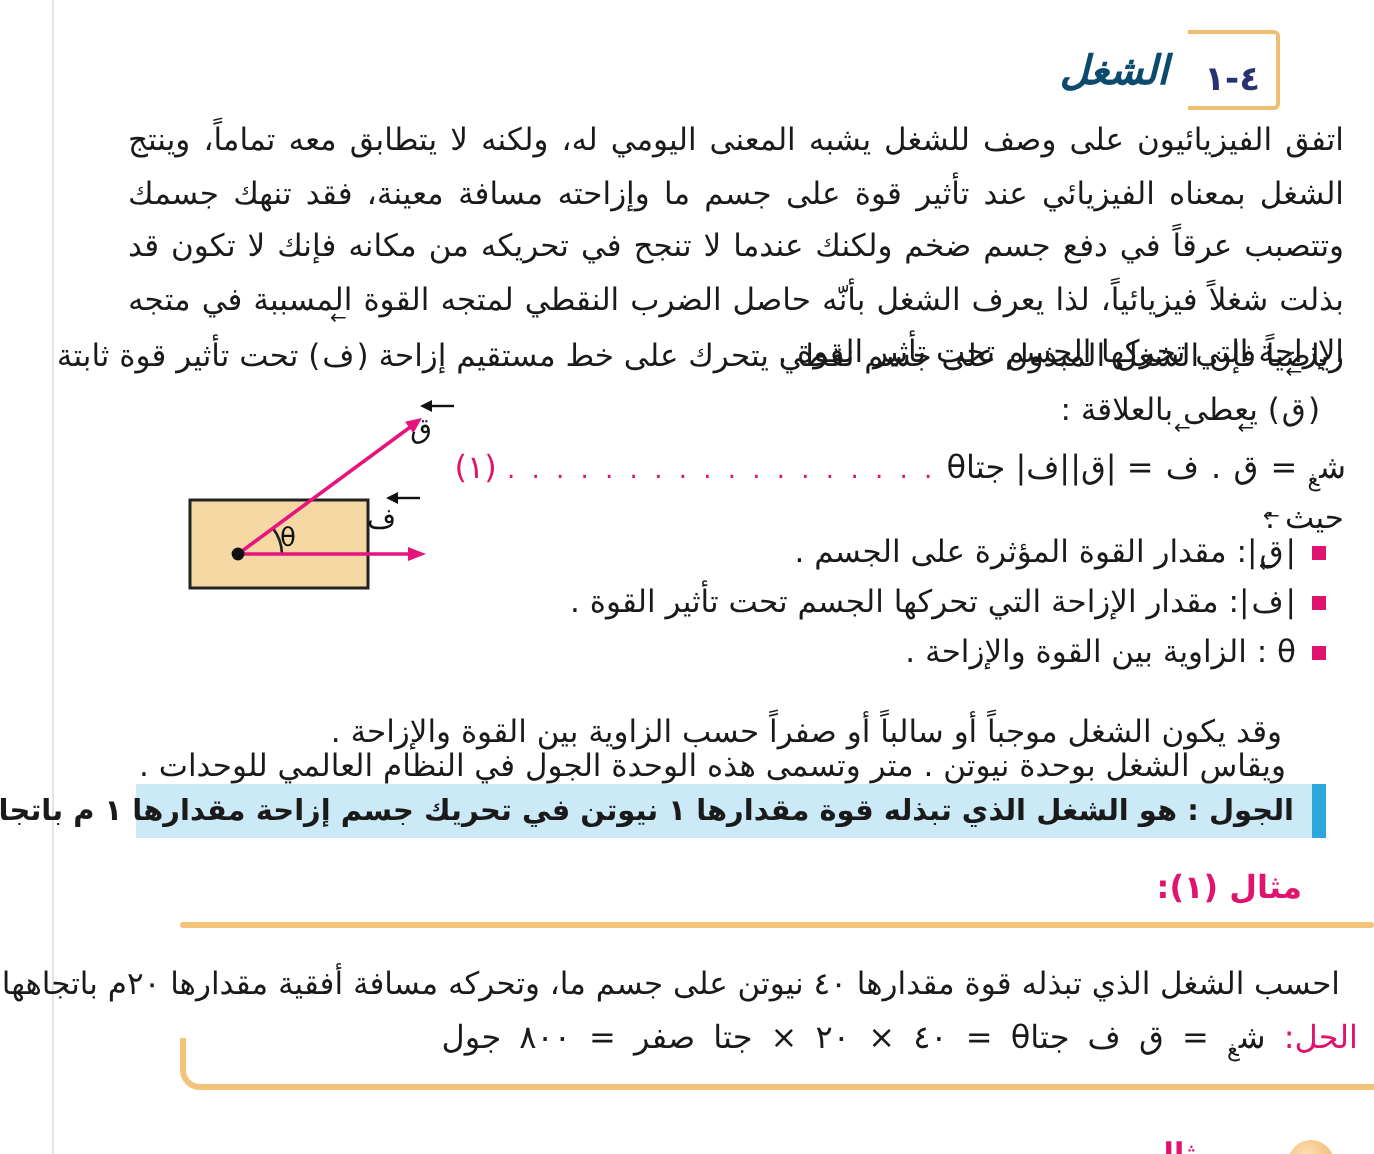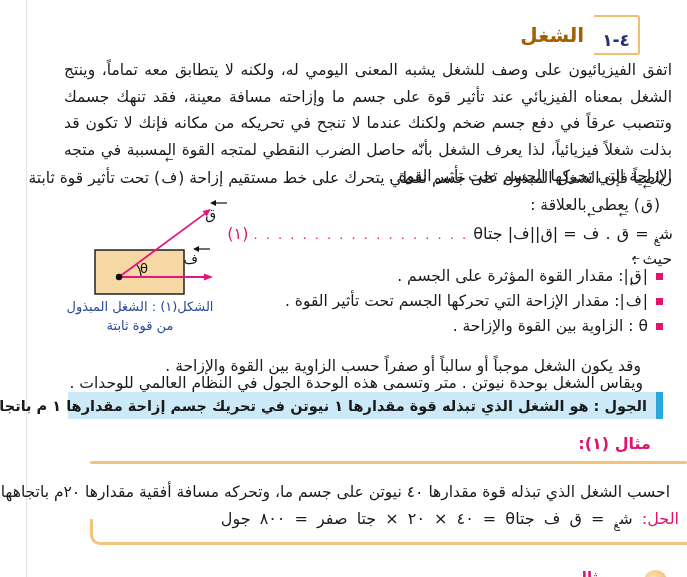--- a/index.html
+++ b/index.html
@@ -6,21 +6,21 @@
   #page{
     position:relative;width:687px;height:577px;overflow:hidden;background:#ffffff;
     font-family:"DejaVu Sans",sans-serif;color:#1a1a1a;direction:rtl;
   }
   .abs{position:absolute;}
   .edge-line{left:26px;top:0;bottom:0;width:1px;background:#e4e4e4;}
   
   .heading{top:15px;right:47px;display:flex;direction:rtl;align-items:center;gap:10px;}
   .sec-box{border:2px solid #efbe72;border-left:none;border-radius:0 3px 3px 0;
            padding:12px 8px 2px 8px;color:#2a3170;font-weight:bold;font-size:17px;line-height:22px;}
-  .sec-title{color:#a16207;font-weight:bold;font-size:20px;}
+  .sec-title{color:#0c4a6e;font-weight:bold;font-size:20px;font-style:italic;}
   
   .body-text{font-size:15.5px;line-height:26.5px;direction:rtl;}
   .intro{top:57px;right:15px;left:28px;text-align:justify;margin-left:36px;}
   .mline1{top:165px;right:15px;white-space:nowrap;}
   .mline2{top:192px;right:27px;white-space:nowrap;}
   .where{top:246px;right:15px;}
   .note1{top:353px;right:46px;white-space:nowrap;}
   .note2{top:370px;right:44px;white-space:nowrap;}
   
   .vec{position:relative;display:inline-block;padding:0 1px;}
@@ -136,20 +136,16 @@
     <polygon points="126,13 121.7,20.6 117.5,14.9" fill="#e6157e"></polygon>
     <circle cx="34" cy="81" r="3.2" fill="#111111"></circle>
     <text x="63" y="77" font-size="13" fill="#111111">θ</text>
     <line x1="128" y1="7" x2="142" y2="7" stroke="#111111" stroke-width="1.2"></line>
     <polygon points="125,7 131,4 131,10" fill="#111111"></polygon>
     <text x="131" y="23" font-size="14" fill="#111111">ق</text>
     <line x1="111" y1="53" x2="125" y2="53" stroke="#111111" stroke-width="1.2"></line>
     <polygon points="108,53 114,50 114,56" fill="#111111"></polygon>
     <text x="113" y="68" font-size="14" fill="#111111">ف</text>
   </svg>
-  <div class="abs fig-caption">
-    <div>الشكل(١) : الشغل المبذول</div>
-    <div>من قوة ثابتة</div>
-  </div>
 
   <div class="abs footer-circle"></div>
   <div class="abs footer-partial">مثال</div>
 </div>
 
 </body></html>

